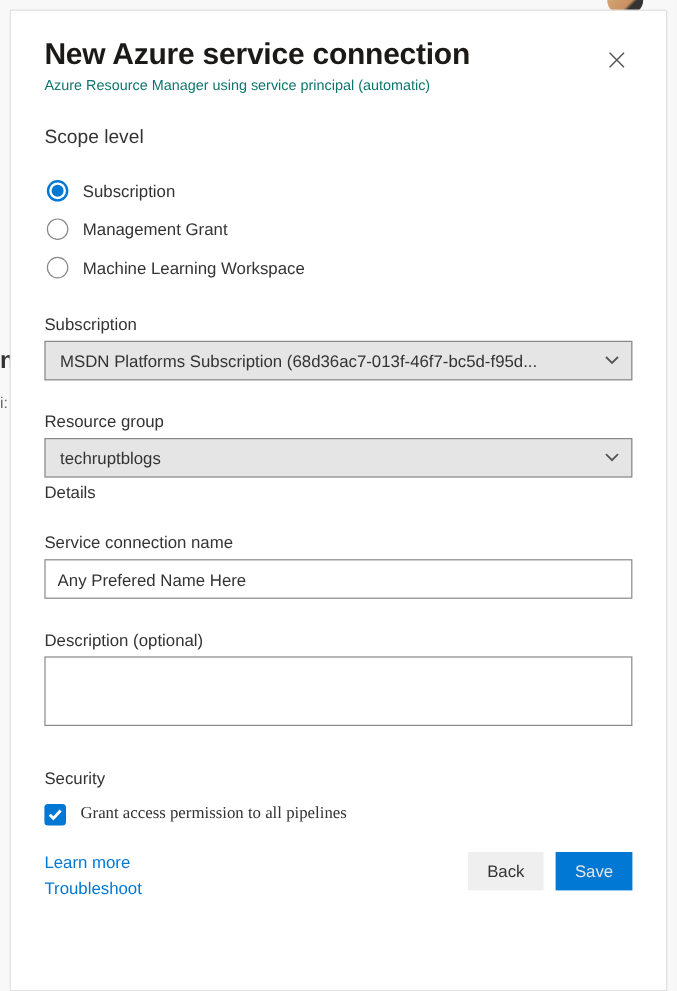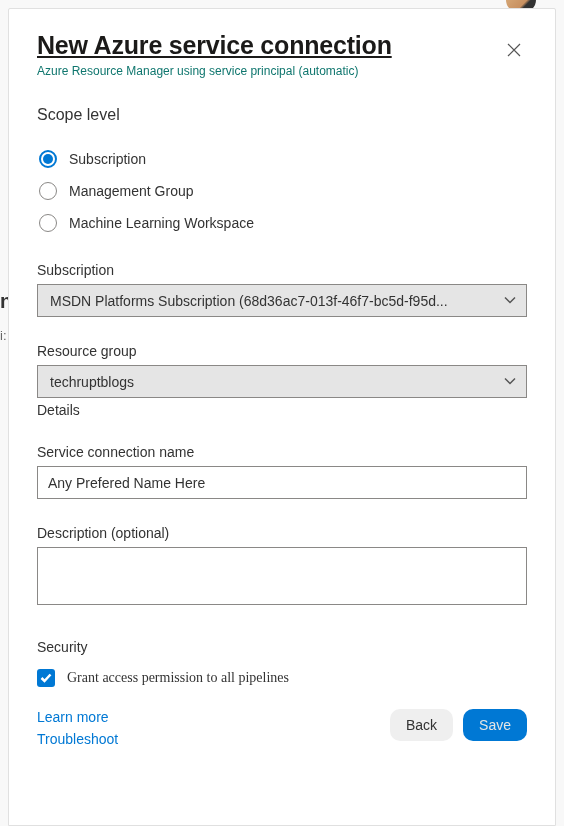--- a/index.html
+++ b/index.html
@@ -56,21 +56,20 @@
     .header-row {
       display: flex;
       justify-content: space-between;
       align-items: flex-start;
     }
     .title {
       font-size: 25px;
       font-weight: 600;
       color: #1b1a19;
       letter-spacing: -0.2px;
-      text-decoration: underline;
     }
     .subtitle {
       font-size: 12px;
       color: #0f766e;
       margin-top: 4px;
     }
     .close-btn {
       background: none;
       border: none;
       padding: 6px;
@@ -214,21 +213,21 @@
       text-decoration: none;
       cursor: pointer;
     }
     .buttons { display: flex; gap: 10px; align-items: center; }
     .btn {
       border: none;
       padding: 8px 16px;
       font-size: 14px;
       font-family: inherit;
       cursor: pointer;
-      border-radius: 10px;
+      border-radius: 0;
     }
     .btn-secondary { background: #efefef; color: #333; }
     .btn-primary { background: #0078d4; color: #e5e5e5; font-weight: 500; }
   </style>
 </head>
 <body>
 
 <div class="backdrop"></div>
 <div class="avatar-fragment"></div>
 <div class="left-edge">n</div>
@@ -250,21 +249,21 @@
   </div>
 
   <div class="section-label">Scope level</div>
   <div class="radio-group">
     <label class="radio-option">
       <span class="radio-circle checked"></span>
       <span>Subscription</span>
     </label>
     <label class="radio-option">
       <span class="radio-circle"></span>
-      <span>Management Group</span>
+      <span>Management Grant</span>
     </label>
     <label class="radio-option">
       <span class="radio-circle"></span>
       <span>Machine Learning Workspace</span>
     </label>
   </div>
 
   <div class="field-label first">Subscription</div>
   <div class="dropdown">
     <span class="dd-text">MSDN Platforms Subscription (68d36ac7-013f-46f7-bc5d-f95d...</span>

